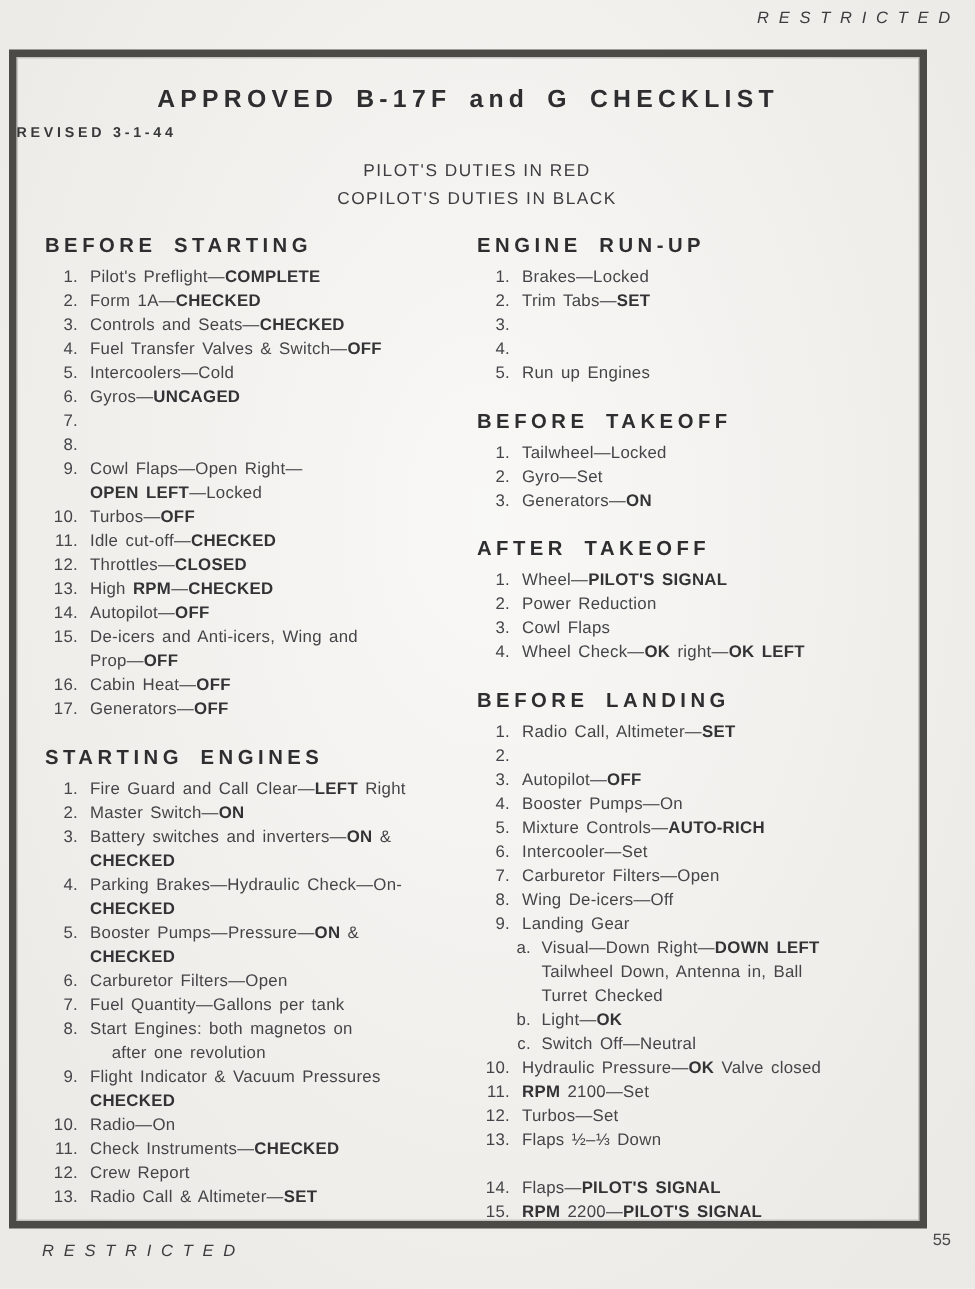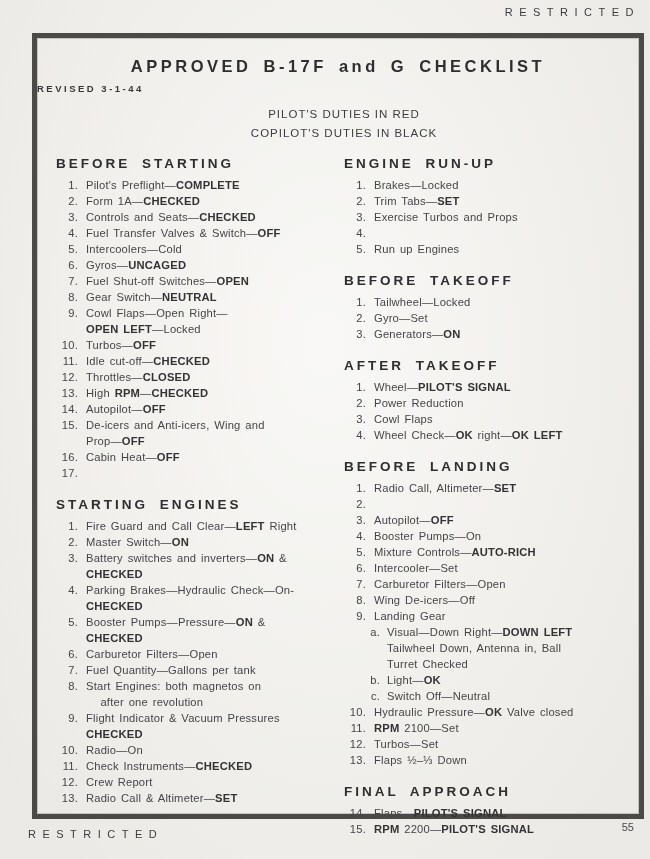--- a/index.html
+++ b/index.html
@@ -12,32 +12,33 @@
       #f2f1ed;
     font-family: "Liberation Sans", "DejaVu Sans", sans-serif;
     color: #424246;
     -webkit-font-smoothing: antialiased;
   }
   .restricted {
     position: absolute;
     font-size: 11px;
     letter-spacing: 6.5px;
     color: #3c3c3f;
+    font-style: italic;
   }
   .restricted.top { top: 6px; right: 10px; }
   .restricted.bottom { left: 28px; top: 828px; }
   .pagenum {
     position: absolute;
     right: 16px; top: 821px;
     font-size: 11px;
     color: #4a4a4d;
   }
   .frame {
     position: absolute;
-    left: 32px; top: 33px;
+    left: 6px; top: 33px;
     width: 612px; height: 786px;
     box-sizing: border-box;
     border: 5px solid #4b4a46;
     box-shadow: inset 0 0 0 1px rgba(75,74,70,0.25);
   }
   .title {
     text-align: center;
     margin-top: 19px;
     font-size: 16.5px;
     font-weight: bold;
@@ -136,25 +137,23 @@
             <div class="item">
               <span class="num">5.</span>
               <span class="txt">Intercoolers—Cold</span>
             </div>
             <div class="item">
               <span class="num">6.</span>
               <span class="txt">Gyros—<span class="hl">UNCAGED</span></span>
             </div>
             <div class="item">
               <span class="num">7.</span>
-              <span class="txt">Fuel Shut-off Switches—<span class="hl">OPEN</span></span>
             </div>
             <div class="item">
               <span class="num">8.</span>
-              <span class="txt">Gear Switch—<span class="hl">NEUTRAL</span></span>
             </div>
             <div class="item">
               <span class="num">9.</span>
               <span class="txt">Cowl Flaps—Open Right—
 <span class="hl">OPEN</span> <span class="hl">LEFT</span>—Locked</span>
             </div>
             <div class="item">
               <span class="num">10.</span>
               <span class="txt">Turbos—<span class="hl">OFF</span></span>
             </div>
@@ -178,20 +177,21 @@
               <span class="num">15.</span>
               <span class="txt">De-icers and Anti-icers, Wing and
 Prop—<span class="hl">OFF</span></span>
             </div>
             <div class="item">
               <span class="num">16.</span>
               <span class="txt">Cabin Heat—<span class="hl">OFF</span></span>
             </div>
             <div class="item">
               <span class="num">17.</span>
+              <span class="txt">Generators—<span class="hl">OFF</span></span>
             </div>
           </section>
           <section class="sec">
             <h2>STARTING ENGINES</h2>
             <div class="item">
               <span class="num">1.</span>
               <span class="txt">Fire Guard and Call Clear—<span class="hl">LEFT</span> Right</span>
             </div>
             <div class="item">
               <span class="num">2.</span>
@@ -254,21 +254,20 @@
             <div class="item">
               <span class="num">1.</span>
               <span class="txt">Brakes—Locked</span>
             </div>
             <div class="item">
               <span class="num">2.</span>
               <span class="txt">Trim Tabs—<span class="hl">SET</span></span>
             </div>
             <div class="item">
               <span class="num">3.</span>
-              <span class="txt">Exercise Turbos and Props</span>
             </div>
             <div class="item">
               <span class="num">4.</span>
             </div>
             <div class="item">
               <span class="num">5.</span>
               <span class="txt">Run up Engines</span>
             </div>
           </section>
           <section class="sec">
@@ -367,21 +366,20 @@
             <div class="item">
               <span class="num">12.</span>
               <span class="txt">Turbos—Set</span>
             </div>
             <div class="item">
               <span class="num">13.</span>
               <span class="txt">Flaps ½–⅓ Down</span>
             </div>
           </section>
           <section class="sec">
-            <h2>FINAL APPROACH</h2>
             <div class="item">
               <span class="num">14.</span>
               <span class="txt">Flaps—<span class="hl">PILOT'S</span> <span class="hl">SIGNAL</span></span>
             </div>
             <div class="item">
               <span class="num">15.</span>
               <span class="txt"><span class="hl">RPM</span> 2200—<span class="hl">PILOT'S</span> <span class="hl">SIGNAL</span></span>
             </div>
           </section>
         </div>

